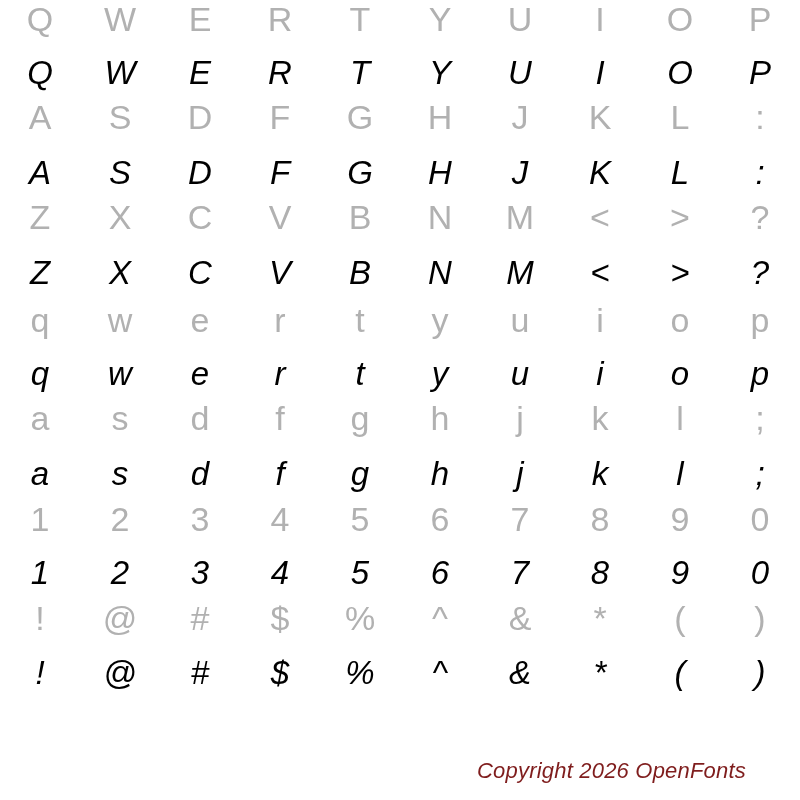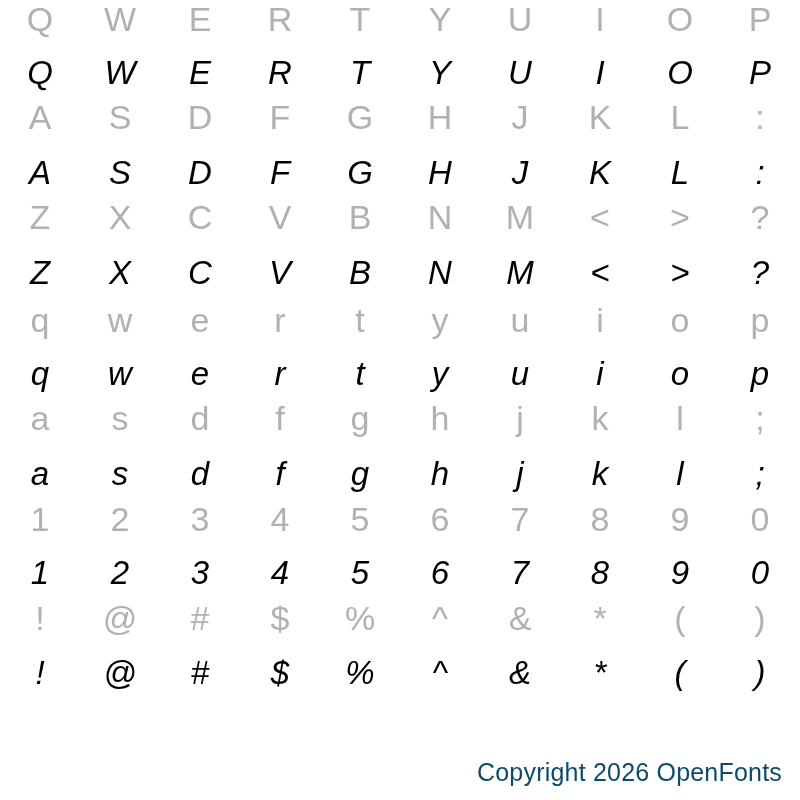--- a/index.html
+++ b/index.html
@@ -38,25 +38,26 @@
   .row-sample {
     font-size: 33px;
     font-style: italic;
     font-weight: 400;
     color: #000000;
   }
   .copyright {
     position: absolute;
     top: 760px;
     left: 477px;
-    font-size: 25px;
+    font-size: 22px;
     line-height: 1;
-    color: #0c4a6e;
+    color: #7f1d1d;
     letter-spacing: 0.2px;
     white-space: pre;
+    font-style: italic;
   }
 </style>
 </head>
 <body>
 
 <div class="specimen">
   <div id="rows-mount">
       <div class="char-row row-reference" style="top: 2px;"><span class="char-cell">Q</span><span class="char-cell">W</span><span class="char-cell">E</span><span class="char-cell">R</span><span class="char-cell">T</span><span class="char-cell">Y</span><span class="char-cell">U</span><span class="char-cell">I</span><span class="char-cell">O</span><span class="char-cell">P</span></div>
       <div class="char-row row-sample" style="top: 56px;"><span class="char-cell">Q</span><span class="char-cell">W</span><span class="char-cell">E</span><span class="char-cell">R</span><span class="char-cell">T</span><span class="char-cell">Y</span><span class="char-cell">U</span><span class="char-cell">I</span><span class="char-cell">O</span><span class="char-cell">P</span></div>
       <div class="char-row row-reference" style="top: 100px;"><span class="char-cell">A</span><span class="char-cell">S</span><span class="char-cell">D</span><span class="char-cell">F</span><span class="char-cell">G</span><span class="char-cell">H</span><span class="char-cell">J</span><span class="char-cell">K</span><span class="char-cell">L</span><span class="char-cell">:</span></div>

